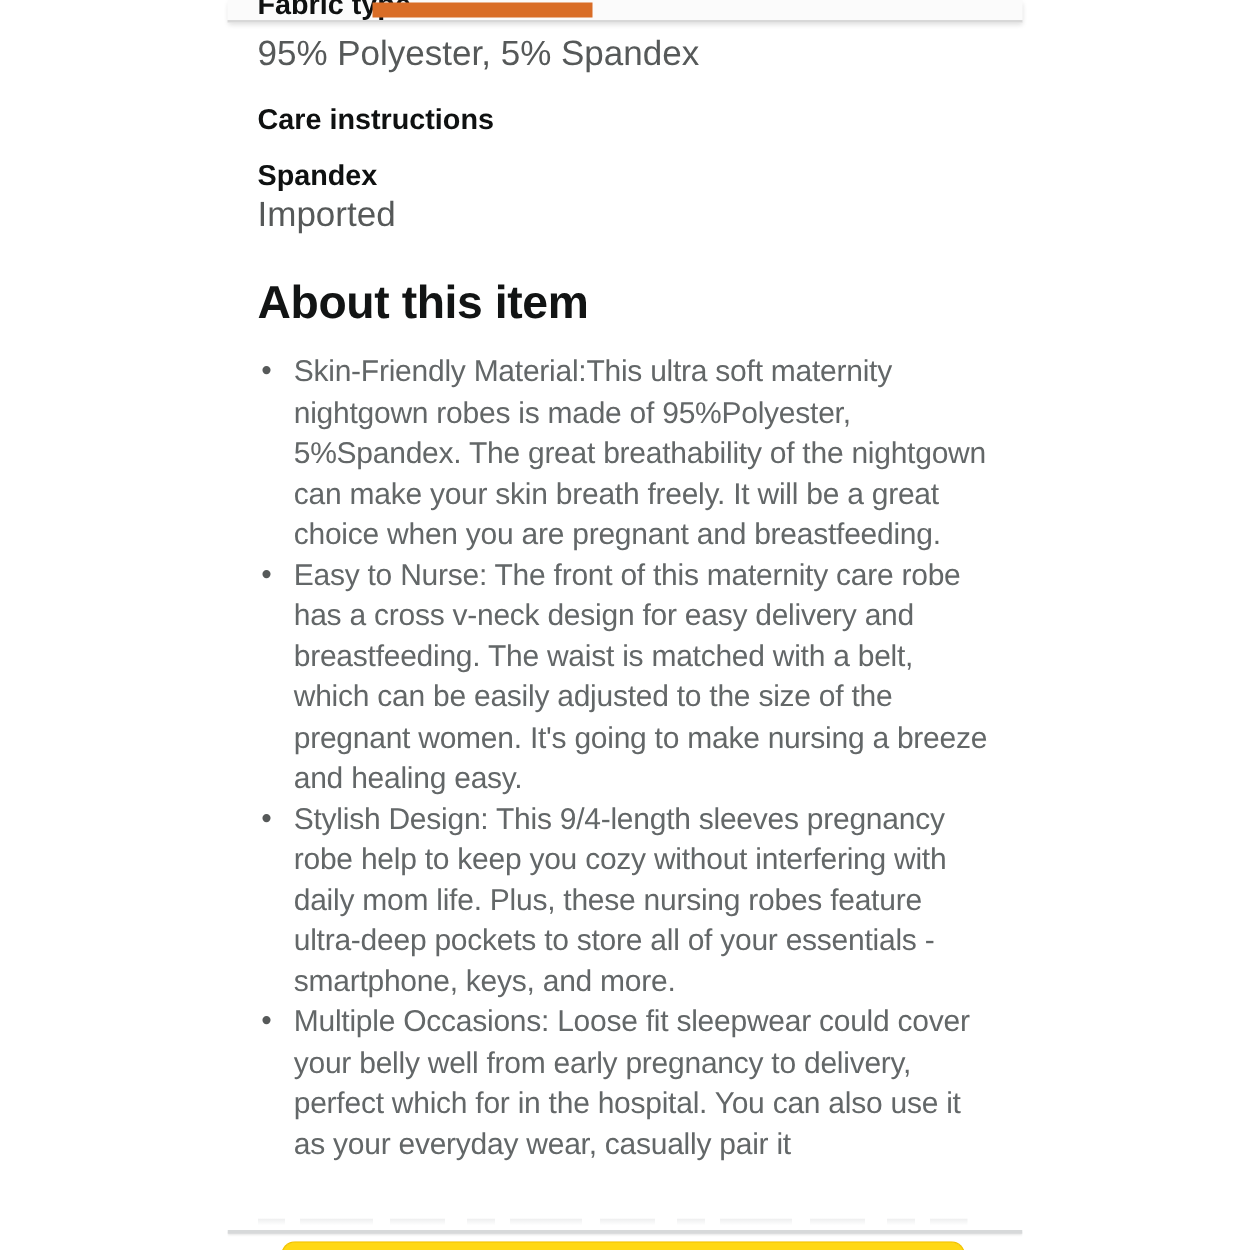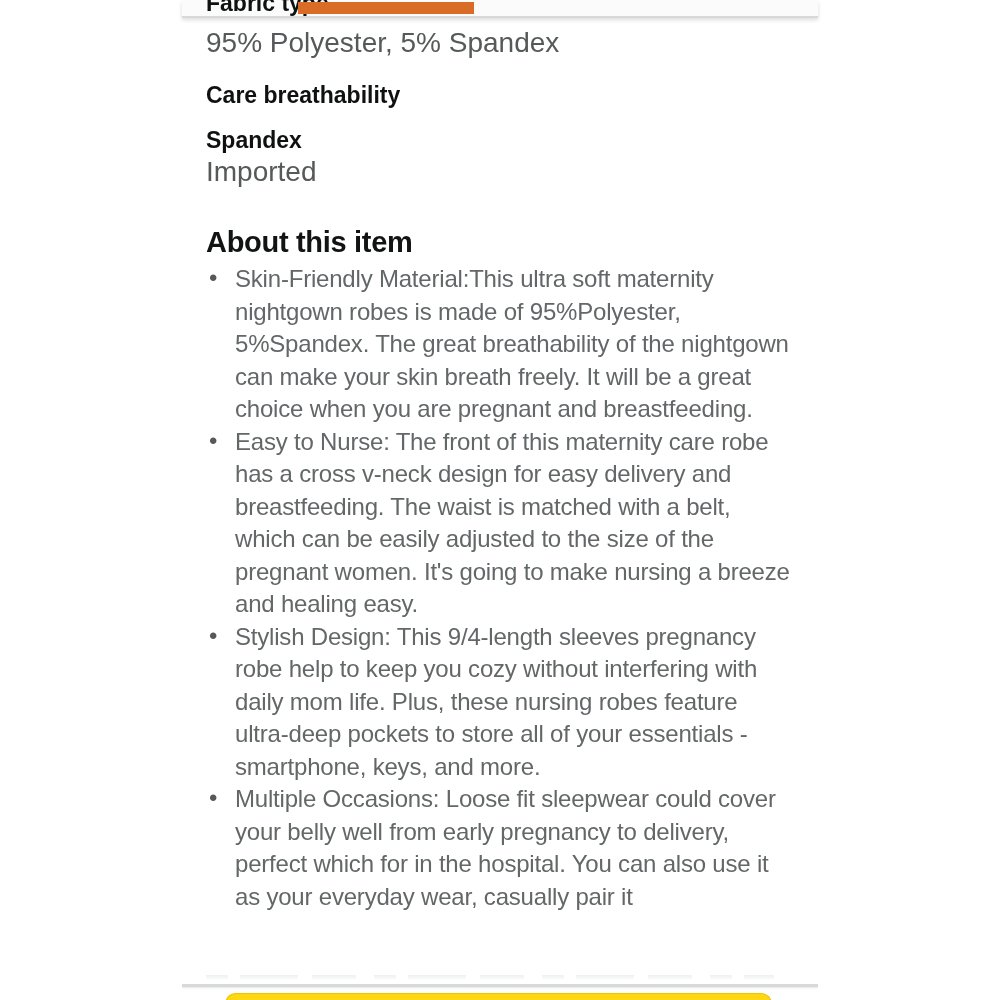--- a/index.html
+++ b/index.html
@@ -29,24 +29,24 @@
     padding:0 24px; box-sizing:border-box;
   }
   .dvalue { font-size:28px; line-height:30px; color:#565959; }
   .dvalue.first { margin-top:10px; }
   .dlabel { font-size:23px; line-height:29px; font-weight:bold; color:#0f1111; }
   .dlabel.care { margin-top:23px; }
   .dvalue.gap { margin-top:2px; }
   .dlabel.origin { margin-top:16px; }
 
   h2.about {
-    margin:38px 0 0 0; font-size:29px; line-height:34px; font-weight:bold;
+    margin:38px 0 0 0; font-size:37px; line-height:34px; font-weight:bold;
     color:#121414; letter-spacing:-0.3px;
   }
-  ul.about-list { list-style:none; margin:4px 0 0 0; padding:0; }
+  ul.about-list { list-style:none; margin:23px 0 0 0; padding:0; }
   ul.about-list li {
     position:relative; padding-left:29px;
     font-size:24px; line-height:32.5px; color:#636768; letter-spacing:-0.2px;
   }
   ul.about-list li::before {
     content:"\2022"; position:absolute; left:3px; top:-1px; color:#565959;
   }
 
   
   .ghost-line {
@@ -82,21 +82,21 @@
   <div class="content">
 
     <div class="strip">
       <div class="clipped-label">Fabric type</div>
       <div class="orange-bar"></div>
     </div>
 
     <div class="body-col">
       <div class="dvalue first">95% Polyester, 5% Spandex</div>
 
-      <div class="dlabel care">Care breathability</div>
+      <div class="dlabel care">Care instructions</div>
 
       <div class="dlabel origin">Spandex</div>
       <div class="dvalue gap">Imported</div>
 
       <h2 class="about">About this item</h2>
 
       <ul class="about-list">
         <li>Skin-Friendly Material:This ultra soft maternity nightgown robes is made of 95%Polyester, 5%Spandex. The great breathability of the nightgown can make your skin breath freely. It will be a great choice when you are pregnant and breastfeeding.</li>
         <li>Easy to Nurse: The front of this maternity care robe has a cross v-neck design for easy delivery and breastfeeding. The waist is matched with a belt, which can be easily adjusted to the size of the pregnant women. It's going to make nursing a breeze and healing easy.</li>
         <li>Stylish Design: This 9/4-length sleeves pregnancy robe help to keep you cozy without interfering with daily mom life. Plus, these nursing robes feature ultra-deep pockets to store all of your essentials - smartphone, keys, and more.</li>

